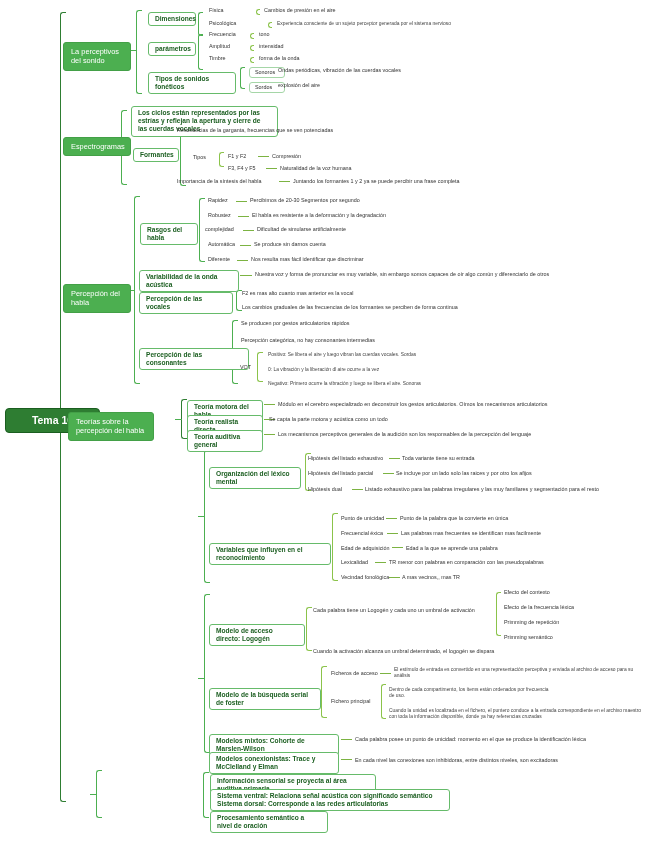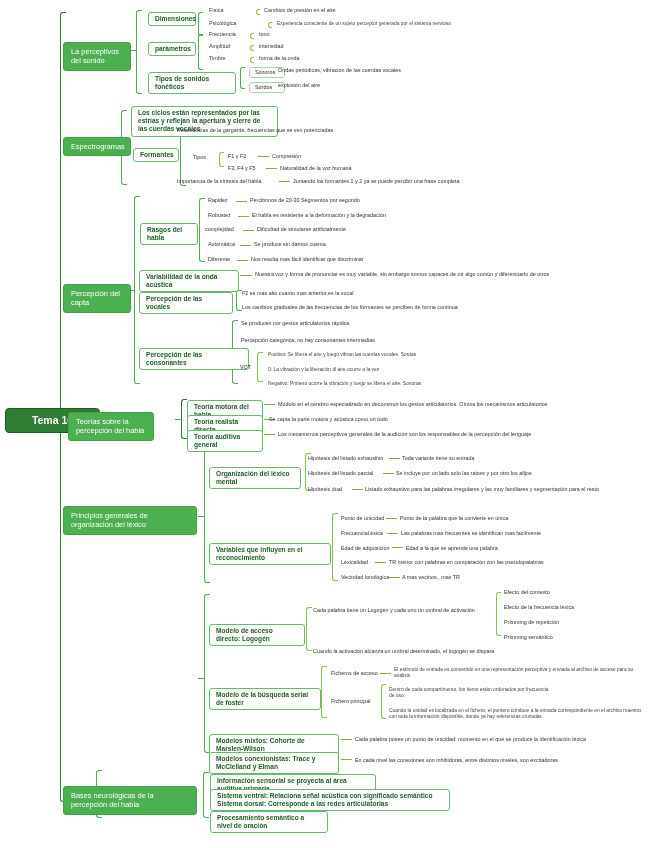--- a/index.html
+++ b/index.html
@@ -276,21 +276,21 @@
     <div class="node-inner">Naturalidad de la voz humana</div>
   </div>
   <div class="node lvl-text" style="left:177px; top:178px; width:104px;">
     <div class="node-inner">Importancia de la síntesis del habla</div>
   </div>
   <div class="node lvl-text" style="left:293px; top:178px; width:260px;">
     <div class="node-inner">Juntando los formantes 1 y 2 ya se puede percibir una frase completa</div>
   </div>
 
   <div class="node lvl-1" style="left:63px; top:284px; width:68px;">
-    <div class="node-inner">Percepción del capta</div>
+    <div class="node-inner">Percepción del habla</div>
   </div>
   <div class="node lvl-2" style="left:140px; top:223px; width:58px;">
     <div class="node-inner">Rasgos del habla</div>
   </div>
   <div class="node lvl-text" style="left:208px; top:197px; width:30px;">
     <div class="node-inner">Rapidez</div>
   </div>
   <div class="node lvl-text" style="left:250px; top:197px; width:200px;">
     <div class="node-inner">Percibimos de 20-30 Segmentos por segundo</div>
   </div>
@@ -373,23 +373,20 @@
   <div class="node lvl-text" style="left:269px; top:416px; width:250px;">
     <div class="node-inner">Se capta la parte motora y acústica como un todo</div>
   </div>
   <div class="node lvl-2" style="left:187px; top:430px; width:76px;">
     <div class="node-inner">Teoría auditiva general</div>
   </div>
   <div class="node lvl-text" style="left:278px; top:431px; width:370px;">
     <div class="node-inner">Los mecanismos perceptivos generales de la audición son los responsables de la percepción del lenguaje</div>
   </div>
 
-  <div class="node lvl-1" style="left:63px; top:506px; width:134px;">
-    <div class="node-inner">Principios generales de organización del léxico</div>
-  </div>
   <div class="node lvl-2" style="left:209px; top:467px; width:92px;">
     <div class="node-inner">Organización del léxico mental</div>
   </div>
   <div class="node lvl-text" style="left:308px; top:455px; width:84px;">
     <div class="node-inner">Hipótesis del listado exhaustivo</div>
   </div>
   <div class="node lvl-text" style="left:402px; top:455px; width:200px;">
     <div class="node-inner">Toda variante tiene su entrada</div>
   </div>
   <div class="node lvl-text" style="left:308px; top:470px; width:78px;">
@@ -486,23 +483,20 @@
   <div class="node lvl-text" style="left:355px; top:736px; width:300px;">
     <div class="node-inner">Cada palabra posee un punto de unicidad: momento en el que se produce la identificación léxica</div>
   </div>
   <div class="node lvl-2" style="left:209px; top:752px; width:130px;">
     <div class="node-inner">Modelos conexionistas: Trace y McClelland y Elman</div>
   </div>
   <div class="node lvl-text" style="left:355px; top:757px; width:280px;">
     <div class="node-inner">En cada nivel las conexiones son inhibidoras, entre distintos niveles, son excitadoras</div>
   </div>
 
-  <div class="node lvl-1" style="left:63px; top:786px; width:134px;">
-    <div class="node-inner">Bases neurológicas de la percepción del habla</div>
-  </div>
   <div class="node lvl-2" style="left:210px; top:774px; width:166px;">
     <div class="node-inner">Información sensorial se proyecta al área auditiva primaria</div>
   </div>
   <div class="node lvl-2" style="left:210px; top:789px; width:240px; white-space:pre-line;">
     <div class="node-inner">Sistema ventral: Relaciona señal acústica con significado semántico
 Sistema dorsal: Corresponde a las redes articulatorias</div>
   </div>
   <div class="node lvl-2" style="left:210px; top:811px; width:118px;">
     <div class="node-inner">Procesamiento semántico a nivel de oración</div>
   </div>

